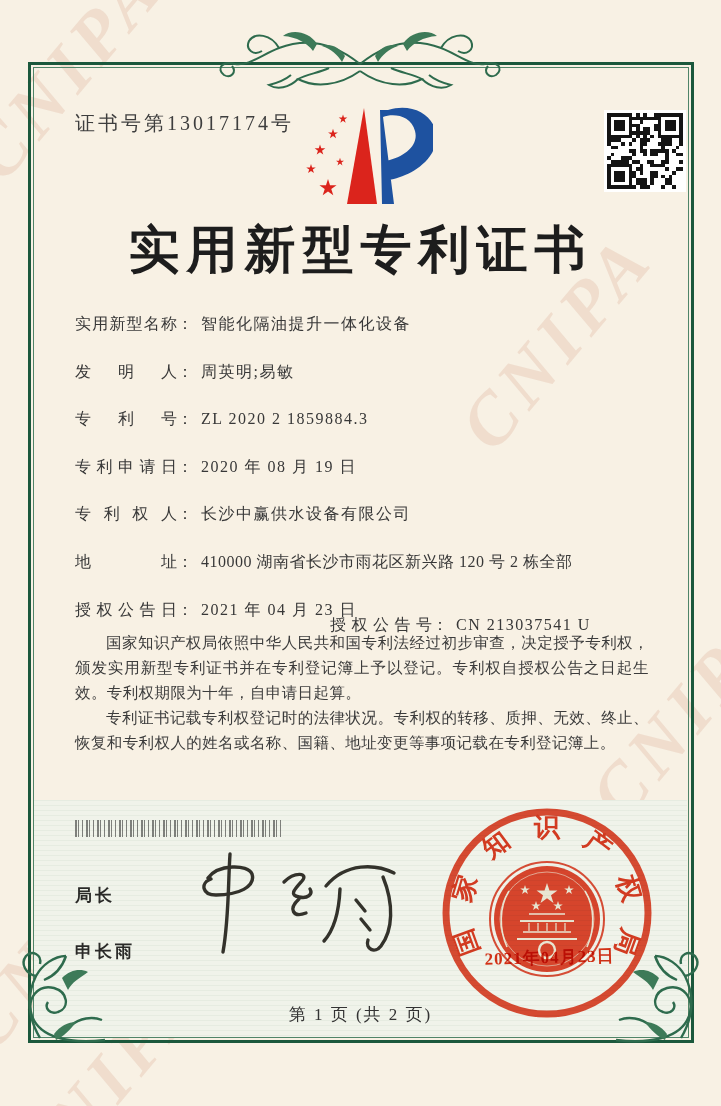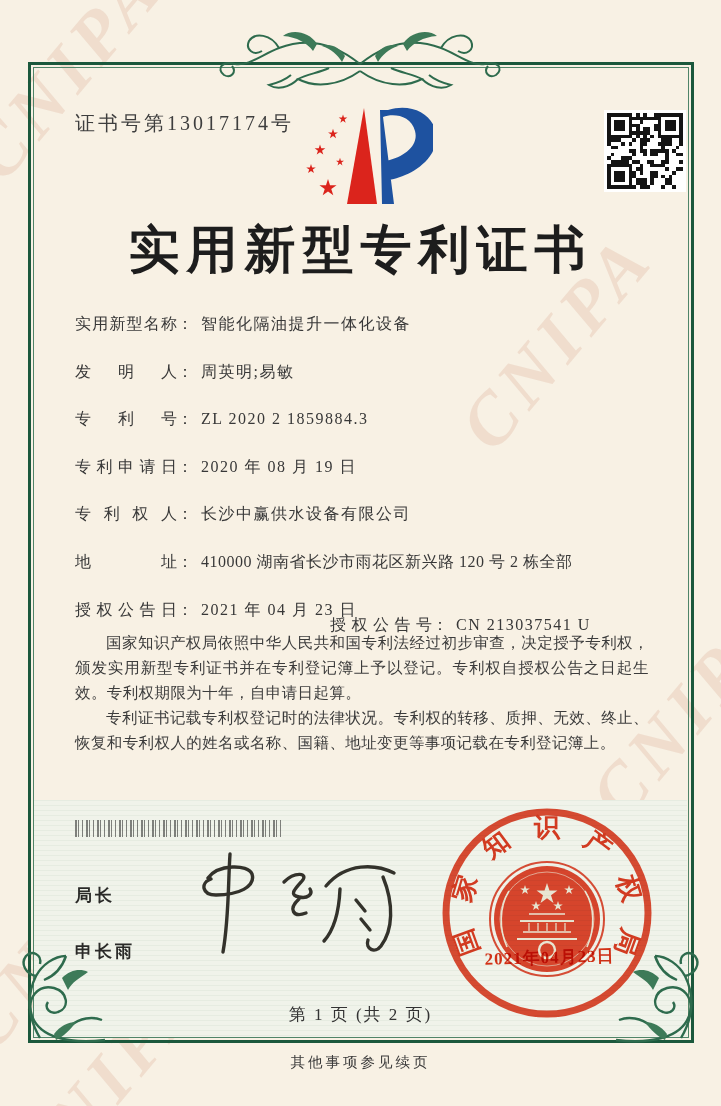--- a/index.html
+++ b/index.html
@@ -435,15 +435,14 @@
           <circle cx="0" cy="31" r="8" stroke-width="2.4"></circle>
           <path d="M-40,28 C-48,10 -48,-12 -38,-28" stroke-width="1.6"></path>
           <path d="M40,28 C48,10 48,-12 38,-28" stroke-width="1.6"></path>
         </g>
       </g>
     </svg>
   </div>
   <div class="seal-date">2021年04月23日</div>
 
   <div class="pageno">第 1 页 (共 2 页)</div>
-  <div class="note">其他事项参见续页</div>
 
 </div>
 
 </body></html>

